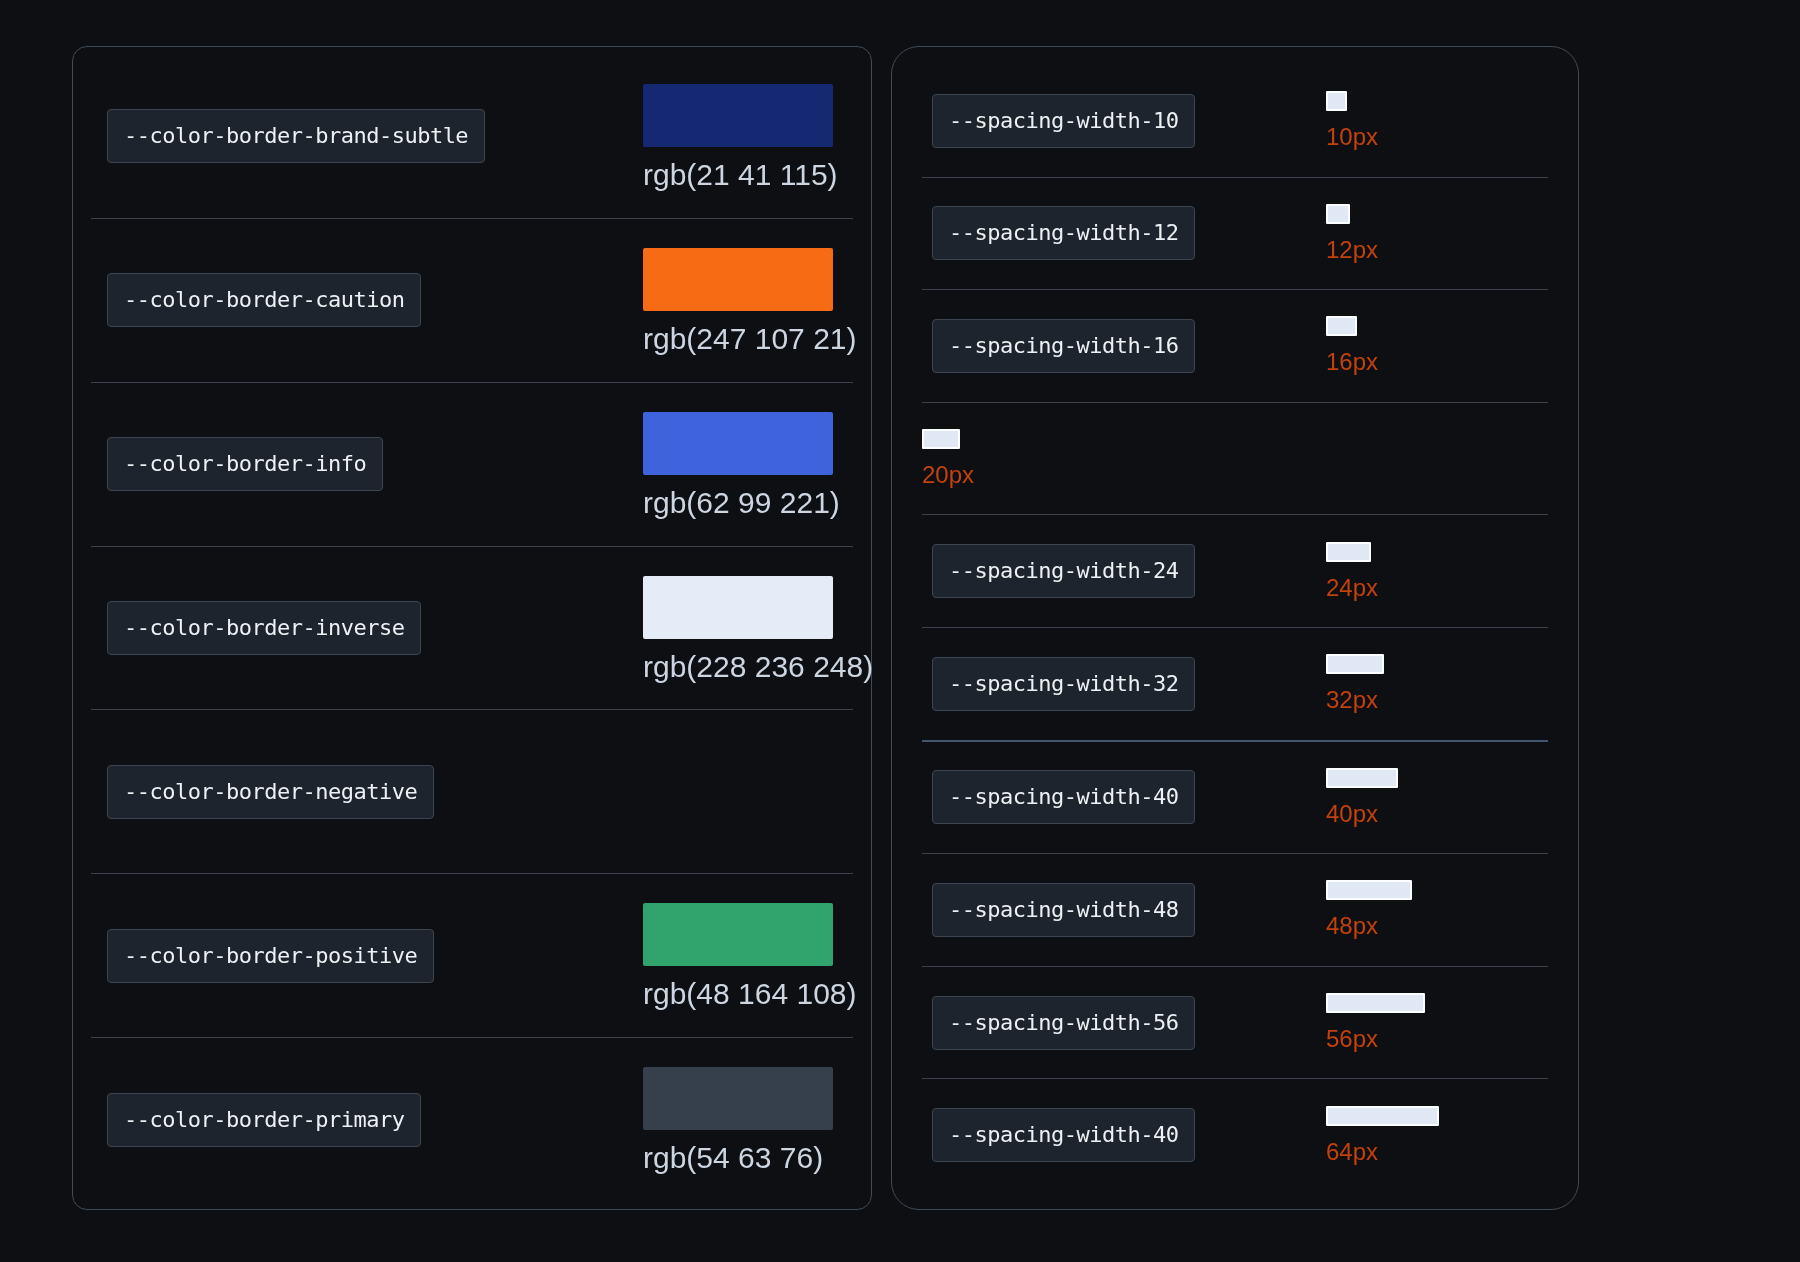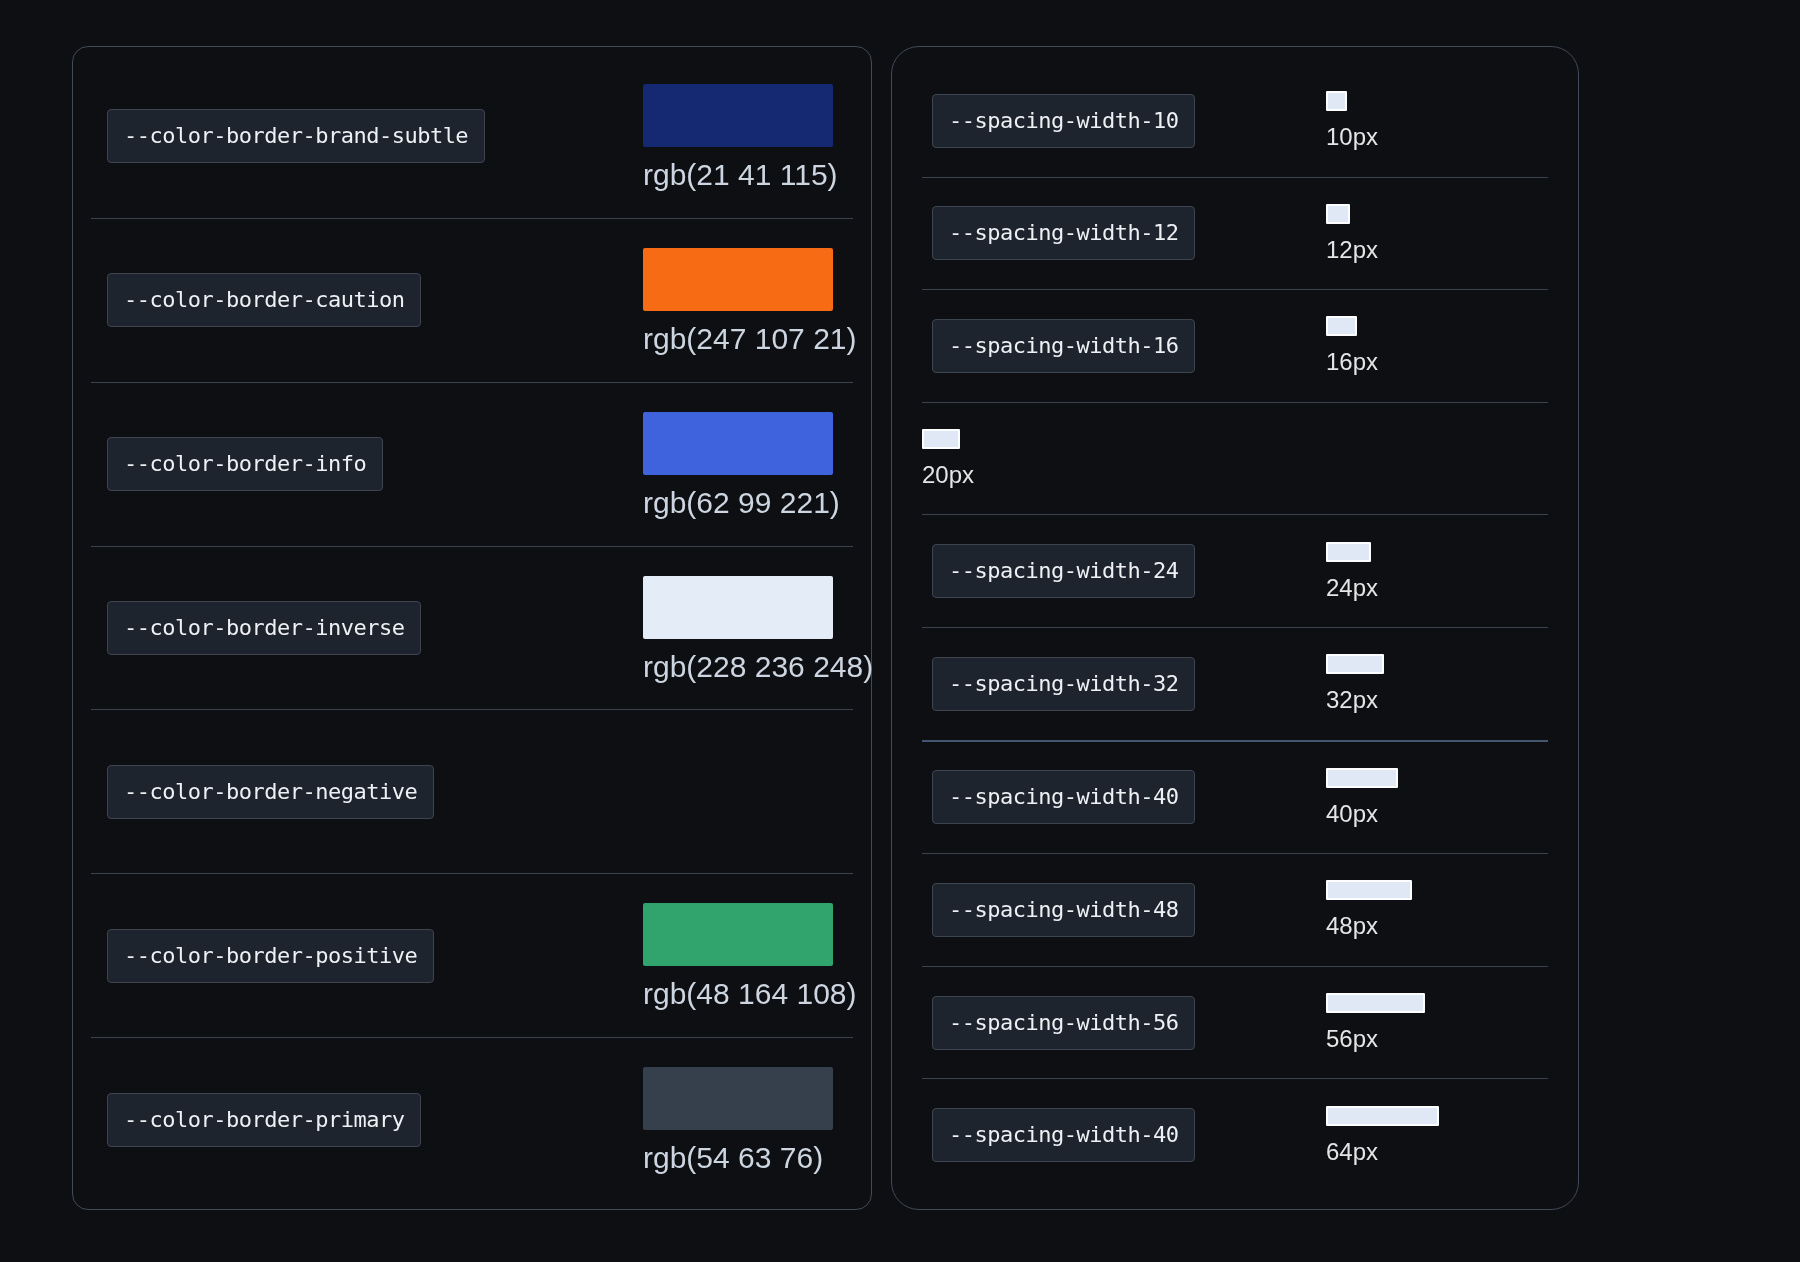--- a/index.html
+++ b/index.html
@@ -23,20 +23,21 @@
     border: 1px solid #414a57;
     border-radius: 16px;
     box-sizing: border-box;
     display: flex;
     flex-direction: column;
   }
   .panel-colors {
     left: 72px;
     width: 800px;
     padding: 8px 0;
+    border-radius: 15px;
   }
   .panel-spacing {
     left: 891px;
     width: 688px;
     padding: 18px 12px;
     border-radius: 28px;
   }
   .row {
     flex: 1;
     display: flex;
@@ -97,21 +98,21 @@
     height: 16px;
     background: #dfe8f4;
     border: 2px solid #fbfdff;
     border-radius: 1px;
     box-sizing: content-box;
   }
   .px-label {
     margin-top: 12px;
     font-size: 24px;
     line-height: 27px;
-    color: #e5e5e5;
+    color: #c2410c;
     white-space: nowrap;
   }
 </style>
 </head>
 <body>
 
 <div class="stage">
 
   <div class="panel panel-colors">
 

